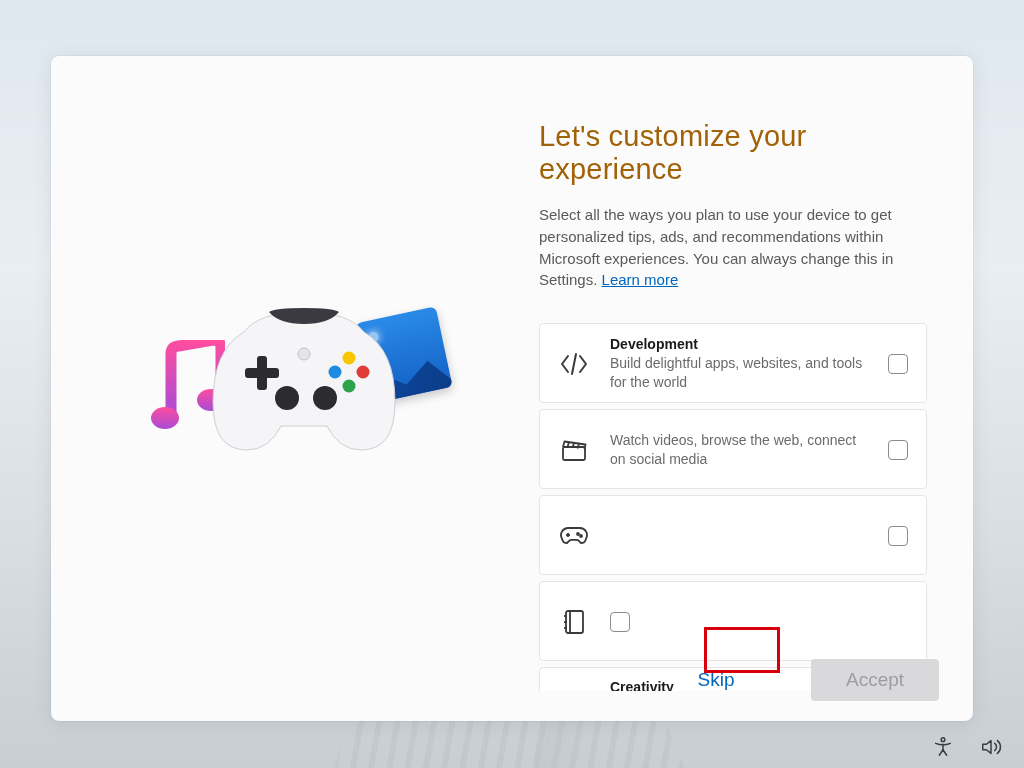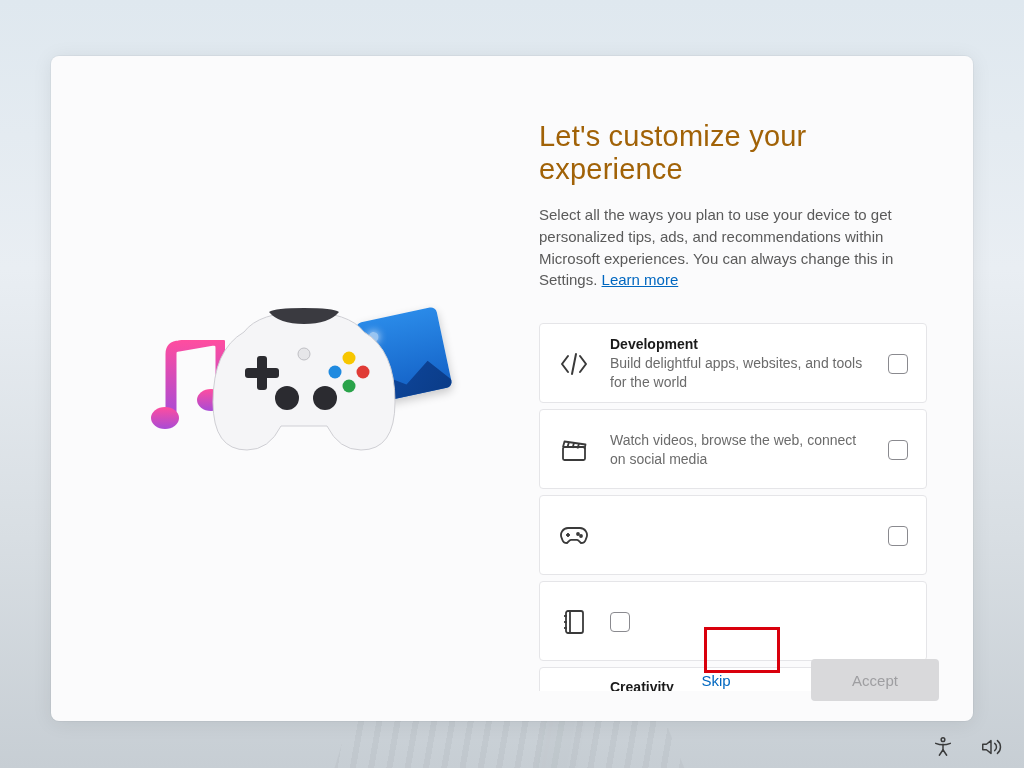--- a/index.html
+++ b/index.html
@@ -54,21 +54,21 @@
   .tit { font-size: 14px; font-weight:600; color:#1a1a1a; margin-bottom:2px;}
   .desc { font-size: 14px; color:#6b6b6b; line-height:1.3; }
   .chk {
     width: 20px; height: 20px; border: 1.5px solid #8a8a8f; border-radius: 4px;
     flex: 0 0 20px; cursor: pointer; background:#fff;
   }
   .footer {
     position: absolute; right: 34px; bottom: 20px; display: flex; gap: 34px;
   }
   .btn {
-    min-width: 128px; height: 42px; border-radius: 4px; font-size: 15px;
+    min-width: 128px; height: 42px; border-radius: 4px; font-size: 19px;
     display:flex; align-items:center; justify-content:center; cursor:pointer;
     user-select:none; border:none;
   }
   .btn-skip { background: transparent; color:#0067c0; }
   .btn-accept { background: #d9d9db; color: #9e9ea1; cursor: default; margin-left: 24px; }
   .highlight-red {
     position:absolute; border:3px solid #d9000c; pointer-events:none;
   }
   
   .illus { position:absolute; left: 100px; top: 258px; width: 300px; height: 180px; }

